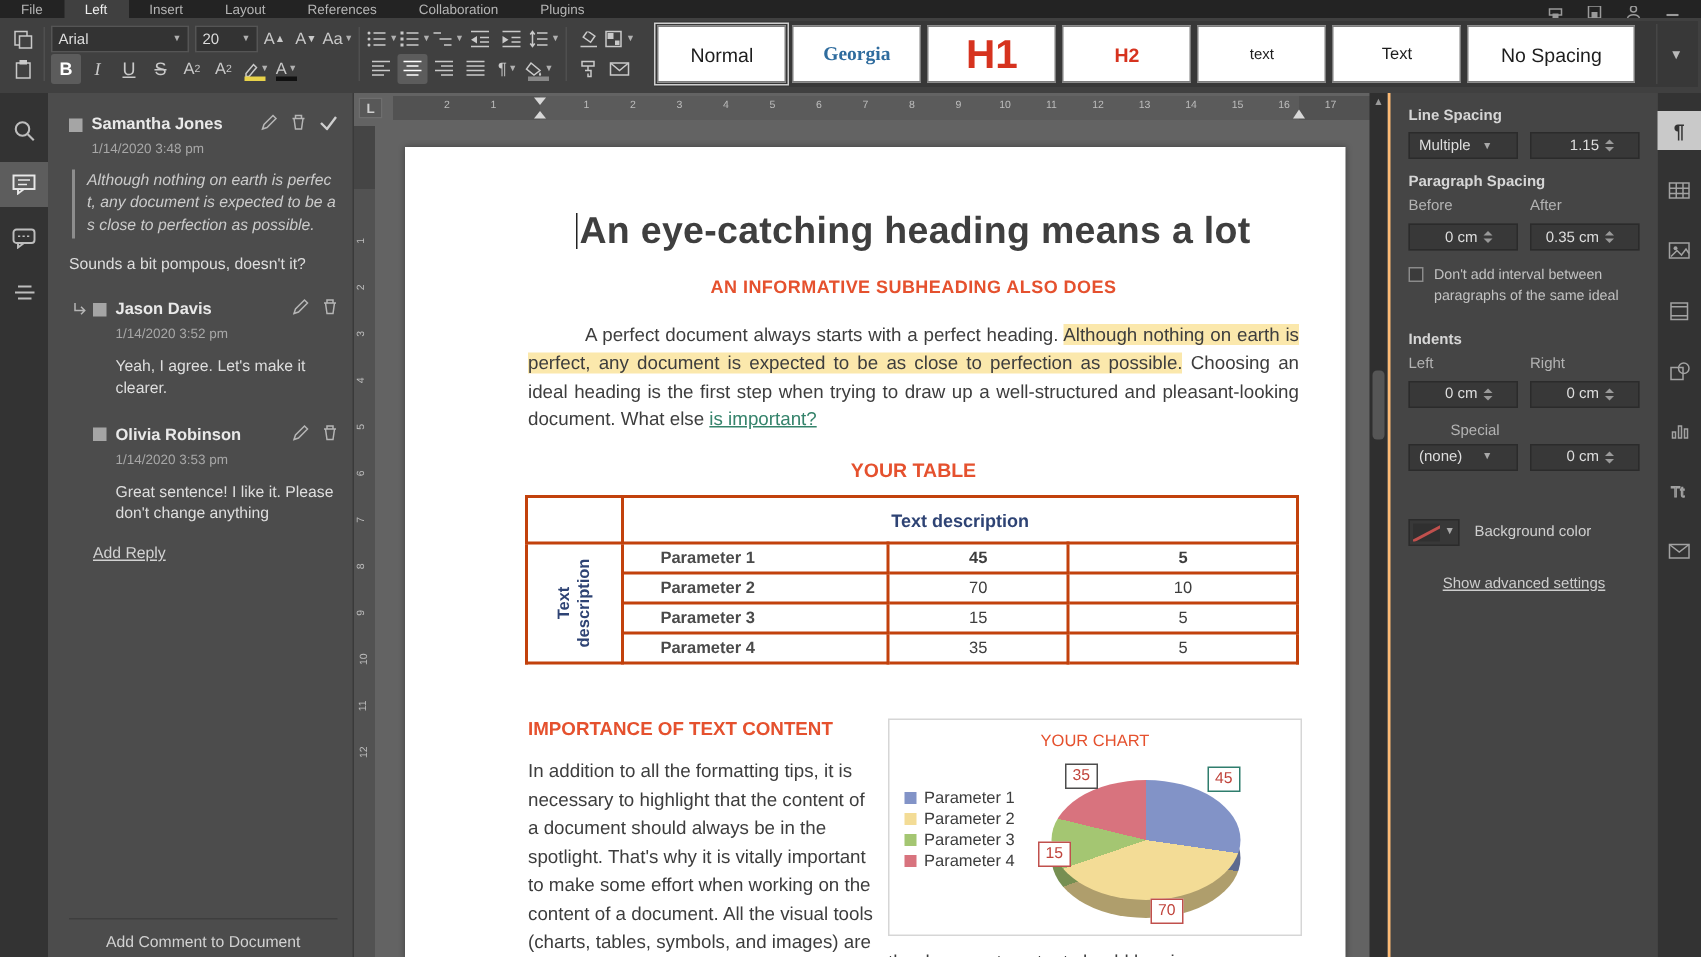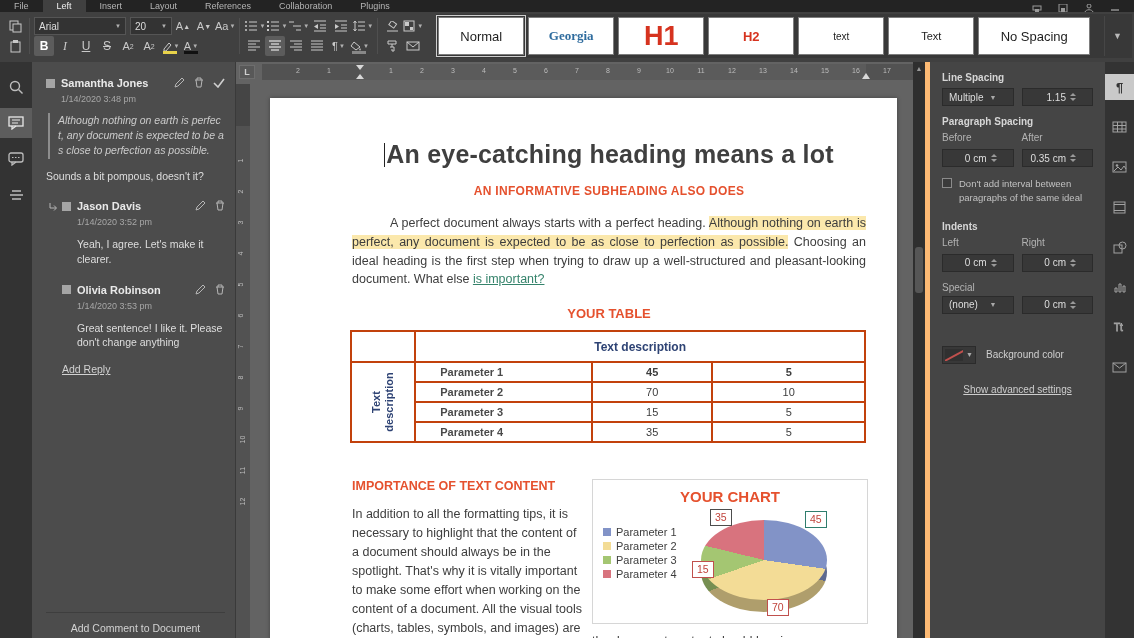--- a/index.html
+++ b/index.html
@@ -119,37 +119,37 @@
   .doc-table .val { text-align:center; width:120px; }
   .doc-table .val2 { text-align:center; width:152px; }
   .doc-table tr.first td.val,.doc-table tr.first td.val2 { font-weight:bold; }
 
   .cols { display:flex; gap:10px; margin-top:36px; }
   .col-left { width:230px; flex:none; }
   .sec-heading { color:#e5512e; font-weight:bold; font-size:12.5px; margin-bottom:12px; }
   .col-left p,.col-right p { font-size:12.5px; line-height:1.52; }
   .col-right { width:276px; flex:none; }
   .chart-frame { width:276px; height:145px; border:1px solid #d6d6d6; background:#fff; position:relative; }
-  .chart-title { text-align:center; color:#e5512e; font-weight:bold; font-size:15px; margin-top:8px; }
+  .chart-title { text-align:center; color:#e5512e; font-weight:normal; font-size:11px; margin-top:8px; }
   .legend { position:absolute; left:10px; top:46px; }
   .legend-row { display:flex; align-items:center; margin-bottom:2px; }
   .legend-row i { width:8px; height:8px; margin-right:5px; flex:none; }
   .legend-row span { font-size:11px; color:#3d3d3d; }
   .pie-wrap { position:absolute; left:108px; top:40px; width:126px; height:95px; }
   .pie-disc { position:absolute; left:0; width:126px; height:80px; border-radius:50%; }
   .pie-depth { top:12px; filter:brightness(.72); }
   .pie-top { top:0; }
   .pie-callout { position:absolute; background:#fff; border:1px solid #c0504d; color:#c0443c;
     font-size:10.5px; padding:0 4px; line-height:15px; }
   .co0 { left:212px; top:31px; } .co1 { left:174px; top:119px; }
   .co2 { left:99px; top:81px; } .co3 { left:117px; top:29px; }
   .col-right > p { margin-top:8px; }
 
   
-  .rpanel { width:180px; background:#454545; border-left:5px solid #fdba74; padding:10px 12px; color:#cfcfcf; font-size:10px; }
+  .rpanel { width:180px; background:#454545; border-left:2px solid #fdba74; padding:10px 12px; color:#cfcfcf; font-size:10px; }
   .rp-label { font-weight:bold; color:#d6d6d6; margin-bottom:5px; }
   .rp-sub { color:#b3b3b3; margin-bottom:3px; }
   .rp-row { display:flex; gap:8px; margin-bottom:10px; }
   .rp-row > div { flex:1; }
   .field { background:#383838; border:1px solid #2b2b2b; height:18px; display:flex; align-items:center;
     color:#dedede; font-size:10px; padding:0 16px 0 6px; }
   .field.dd { justify-content:space-between; }
   .field.spin { justify-content:flex-end; }
   .spinner { display:flex; flex-direction:column; justify-content:center; margin-left:4px; gap:2px; }
   .spinner b { width:0; height:0; border-left:3px solid transparent; border-right:3px solid transparent; display:block; }
@@ -667,21 +667,21 @@
           </div>
         <div class="field spin">
             <span>0 cm</span>
             <span class="spinner">
               <b class="su"></b>
               <b class="sd"></b>
             </span>
           </div>
       </div>
 
-      <div class="rp-sub" style="margin-top:6px;">Special</div>
+      <div class="rp-sub" style="margin-top:6px;margin-left:28px;">Special</div>
       <div class="rp-row">
         <div class="field dd">
             <span>(none)</span>
             <span class="ddchev">▼</span>
           </div>
         <div class="field spin">
             <span>0 cm</span>
             <span class="spinner">
               <b class="su"></b>
               <b class="sd"></b>

